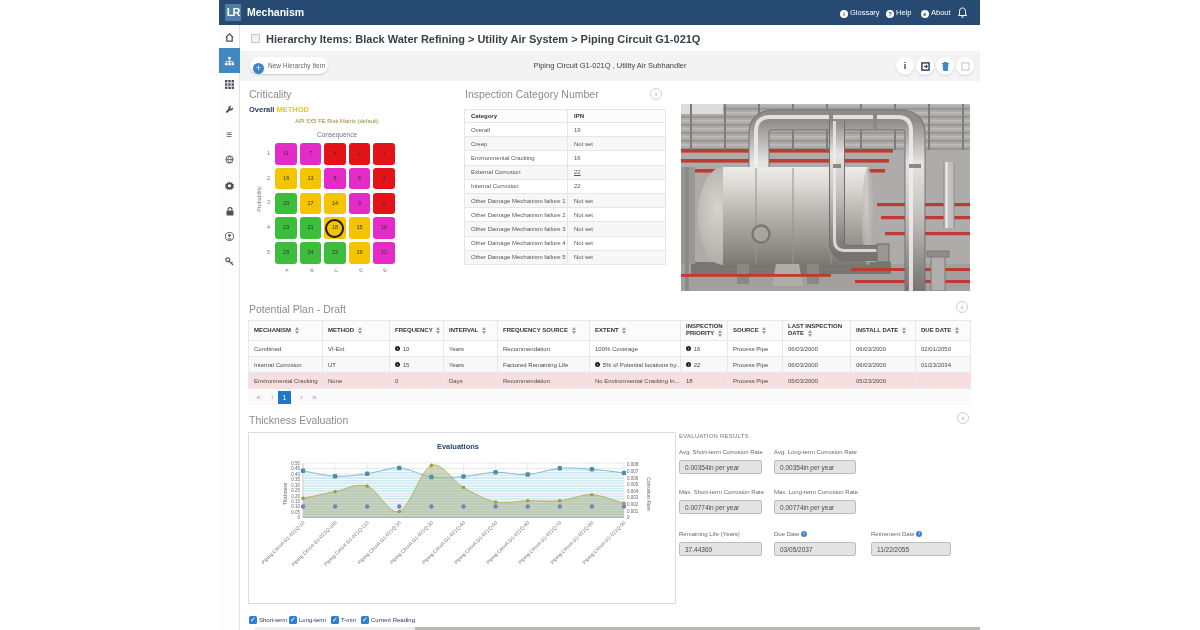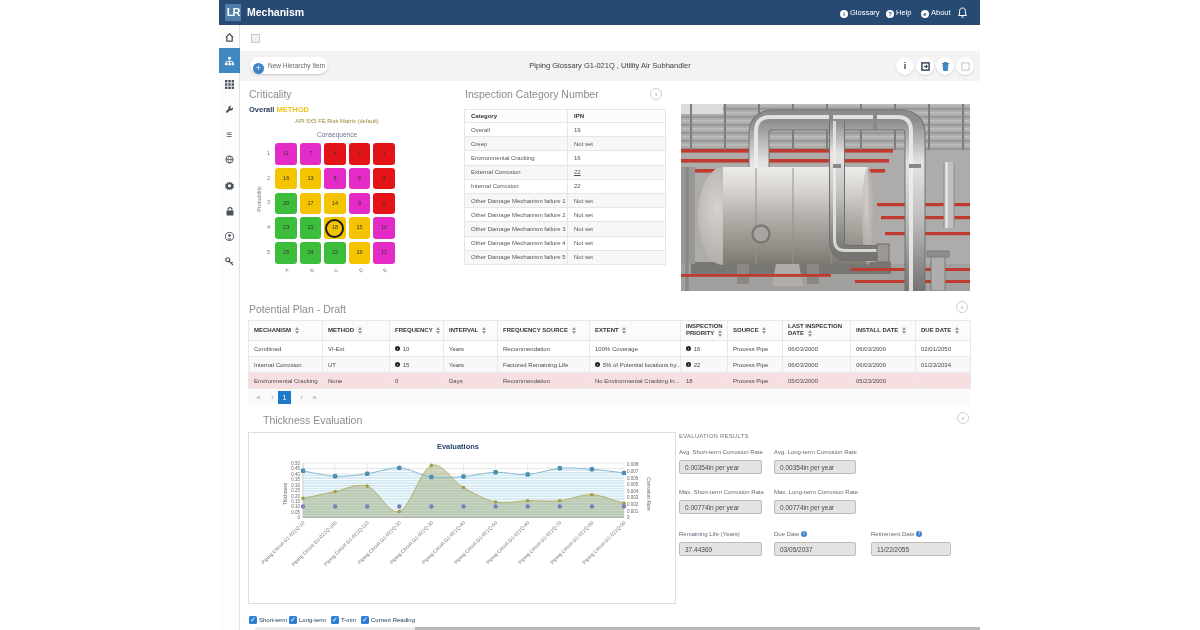--- a/index.html
+++ b/index.html
@@ -120,23 +120,24 @@
           <path d="M2.3 8.3 a3 2.6 0 0 1 5.4 0" fill="#4a525c"></path>
         </svg></div>
     <div class="sic" style="top:232px;"><svg width="9" height="9" viewBox="0 0 10 10">
           <circle cx="3" cy="3" r="2.2" fill="none" stroke="#4a525c" stroke-width="1.3"></circle>
           <path d="M4.6 4.6 L9 9 M7 7 L8.4 5.6" stroke="#4a525c" stroke-width="1.3" fill="none"></path>
         </svg></div>
   </div>
   <div id="main">
     <div id="breadcrumb">
       <div id="bc-ic"></div>
+      <div id="bc-text">Hierarchy Items: Black Water Refining &gt; Utility Air System &gt; Piping Circuit G1-021Q</div>
     </div>
     <div id="toolbar">
-      <div id="tb-title">Piping Glossary G1-021Q , Utility Air Subhandler</div>
+      <div id="tb-title">Piping Circuit G1-021Q , Utility Air Subhandler</div>
       <div id="newbtn"><span class="plus">+</span>New Hierarchy Item</div>
       <div class="cbtn" style="left:656px; color:#2e4057; font-size:9px; line-height:18px; font-weight:bold;">i</div>
       <div class="cbtn" style="left:676px;"><svg width="9" height="9" viewBox="0 0 10 10" style="margin-top:4.5px;">
             <rect x="1" y="1" width="8" height="8" fill="none" stroke="#2e4057" stroke-width="1.6"></rect>
             <path d="M3.2 5 L6.8 5 M5.4 3.4 L7 5 L5.4 6.6" stroke="#2e4057" stroke-width="1.2" fill="none"></path>
           </svg></div>
       <div class="cbtn" style="left:696px;"><svg width="9" height="10" viewBox="0 0 9 10" style="margin-top:4px;">
             <path d="M1 2.5 H8 M3 2.5 V1.5 H6 V2.5 M2 3.5 L2.6 9.5 H6.4 L7 3.5 Z" stroke="#3f88c5" stroke-width="1" fill="#3f88c5"></path>
           </svg></div>
       <div class="cbtn" style="left:716px;"><svg width="9" height="9" viewBox="0 0 10 10" style="margin-top:4.5px;">
@@ -416,21 +417,21 @@
             </tbody>
           </table>
           <div class="abs" style="left:0;top:70px;width:722px;height:15px;background:#fafafa;"></div>
           <div class="pgbtn" style="left:4px;top:71px;">«</div>
           <div class="pgbtn" style="left:18px;top:71px;">‹</div>
           <div class="pgbtn" style="left:30px;top:71px;background:#1f78c8;color:#fff;">1</div>
           <div class="pgbtn" style="left:47px;top:71px;">›</div>
           <div class="pgbtn" style="left:60px;top:71px;">»</div>
         </div>
 
-      <div class="h2" style="left:23px; top:333px;">Thickness Evaluation</div>
+      <div class="h2" style="left:9px; top:333px;">Thickness Evaluation</div>
       <div class="chev" style="left:717px; top:331px;">›</div>
       <div class="abs" style="left:8px; top:350.5px; width:428px; height:172px; border:1px solid #ddd; background:#fff;" id="chartpanel"><svg width="426" height="170" viewBox="0 0 426 170">
 <defs>
               <pattern id="hstripe" width="4" height="2.6" patternUnits="userSpaceOnUse">
                 <rect width="4" height="2.6" fill="#cde7f2"></rect>
                 <rect width="4" height="1" y="1.6" fill="#ffffff"></rect>
               </pattern>
             </defs>
 <text x="209" y="15.5" text-anchor="middle" font-size="7.5" font-weight="bold" fill="#28456e">Evaluations</text>
 <line x1="54" y1="30.00" x2="375" y2="30.00" stroke="#d8d8d8" stroke-width="0.6"></line>

